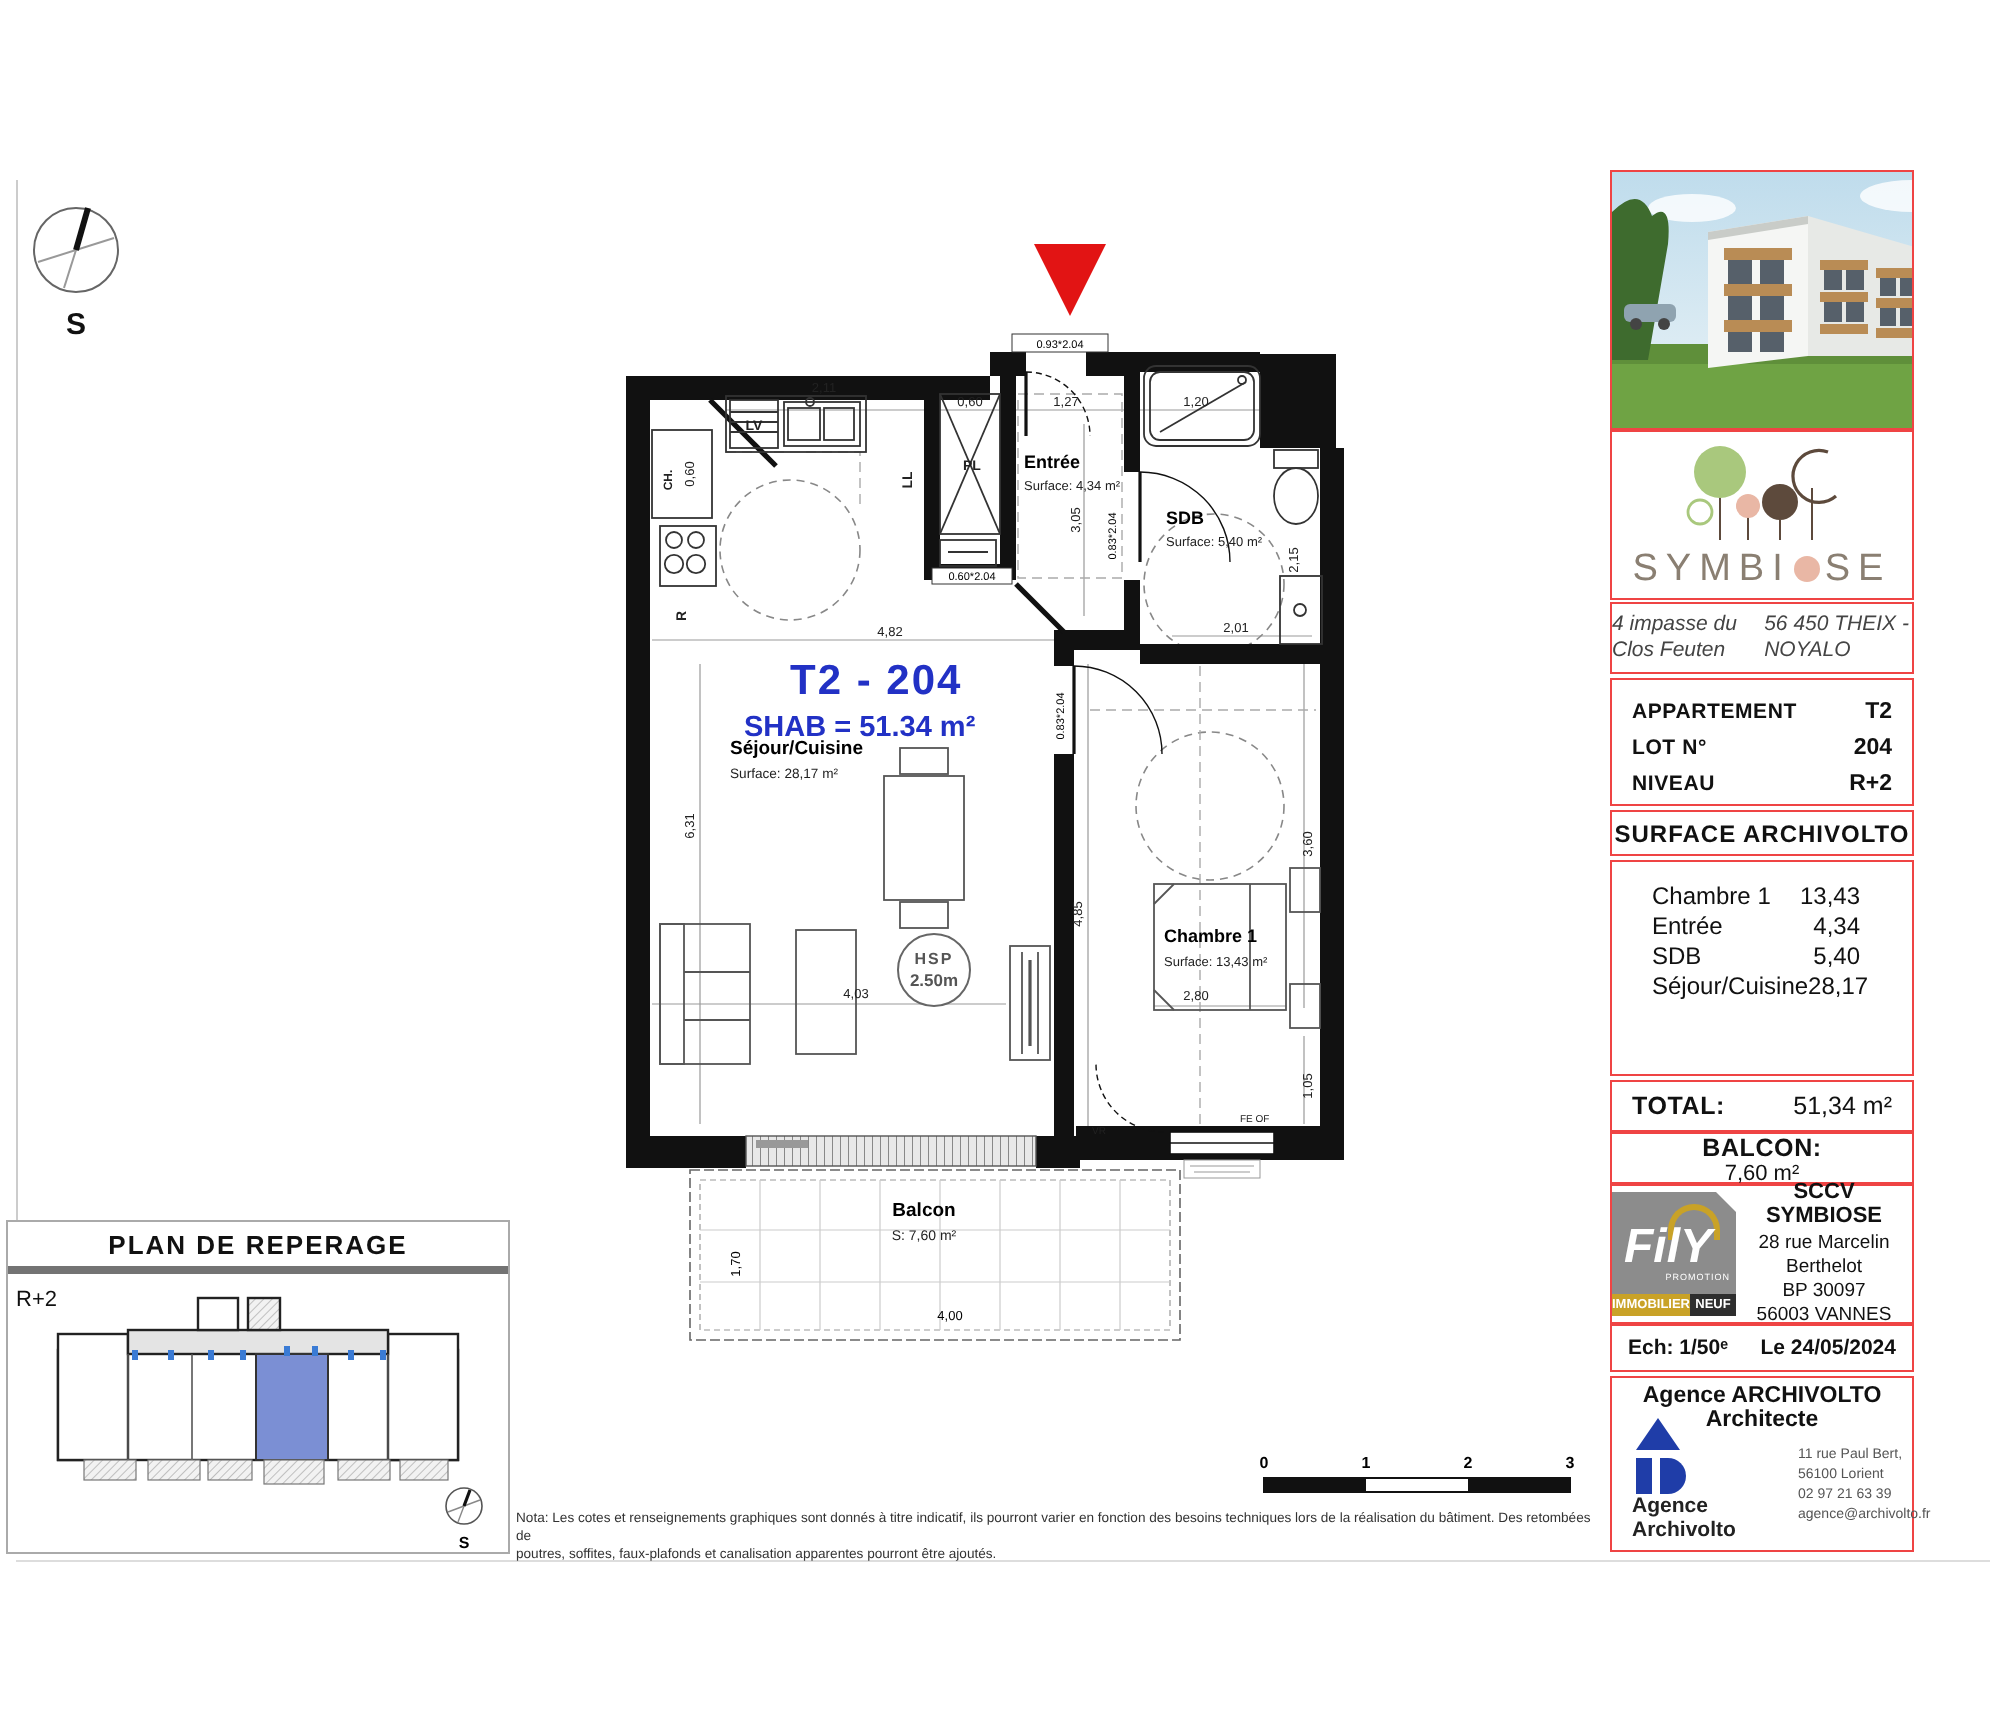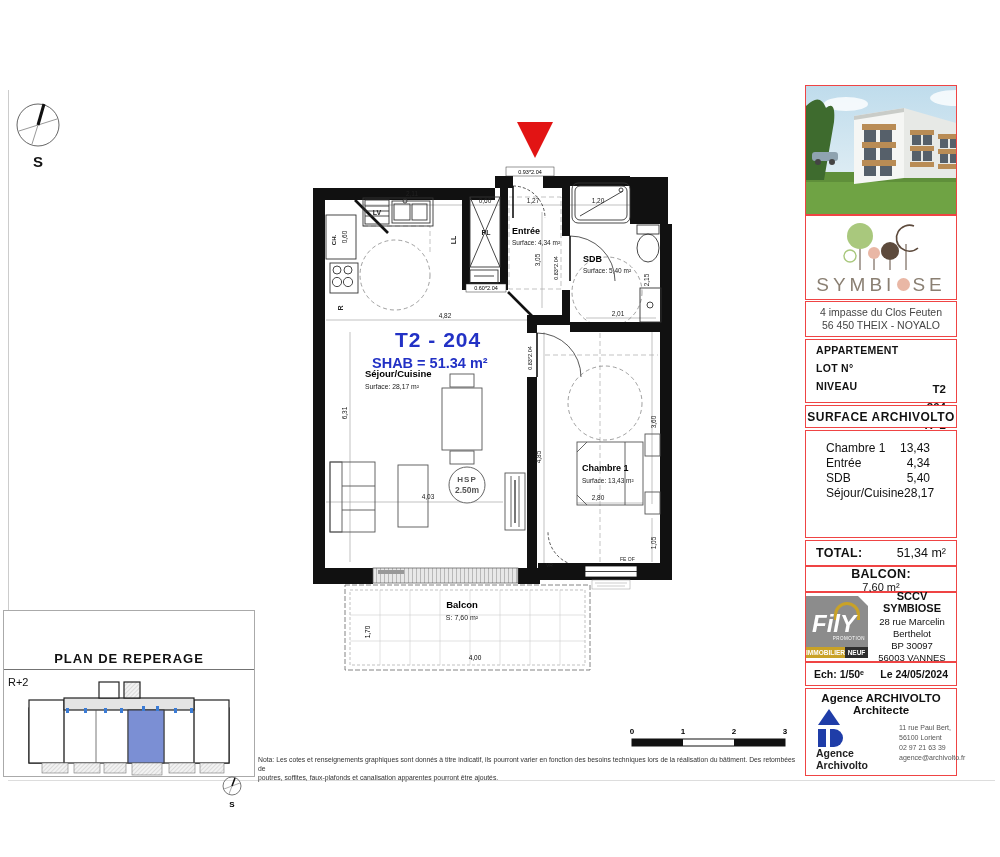--- a/index.html
+++ b/index.html
@@ -3,24 +3,24 @@
 <meta charset="utf-8">
 <style>
   html,body{margin:0;padding:0;}
   body{width:1000px;height:857px;position:relative;background:#fff;
        font-family:"Liberation Sans",sans-serif;overflow:hidden;color:#111;}
   .abs{position:absolute;}
   
   .panel{position:absolute;left:805px;width:152px;background:#fff;border:1px solid #ef4444;box-sizing:border-box;}
   .photo-box{top:85px;height:130px;padding:0;overflow:hidden;}
   .logo-box{top:215px;height:85px;display:flex;flex-direction:column;align-items:center;justify-content:center;}
-  .addr-box{top:301px;height:36px;display:flex;flex-direction:column;align-items:center;justify-content:center;
-            font-size:10.5px;color:#444;line-height:13px;}
+  .addr-box{top:301px;height:36px;display:flex;flex-direction:row;align-items:center;justify-content:center;
+            font-size:10.5px;color:#444;line-height:13px;font-style:italic;}
   .info-box{top:339px;height:64px;padding:4px 10px;box-sizing:border-box;}
-  .info-row{display:flex;justify-content:space-between;align-items:flex-start;height:18px;font-weight:bold;}
+  .info-row{display:flex;justify-content:space-between;align-items:flex-end;height:18px;font-weight:bold;}
   .info-row .lbl{font-size:10.5px;letter-spacing:.3px;}
   .info-row .val{font-size:11.5px;margin-top:39px;}
   .surfhead-box{top:405px;height:23px;display:flex;align-items:center;justify-content:center;
                 font-weight:bold;font-size:12px;letter-spacing:.5px;}
   .list-box{top:430px;height:108px;padding:10px 26px 0 20px;box-sizing:border-box;}
   .list-row{display:flex;justify-content:space-between;font-size:12px;line-height:15px;}
   .total-box{top:540px;height:26px;display:flex;align-items:center;justify-content:space-between;padding:0 10px;box-sizing:border-box;}
   .total-box .lbl{font-weight:bold;font-size:12.5px;letter-spacing:.3px;}
   .total-box .val{font-size:12.5px;}
   .balcon-box{top:566px;height:26px;display:flex;align-items:center;justify-content:space-between;padding:0 10px;box-sizing:border-box;flex-direction:column;}
@@ -44,22 +44,22 @@
   .arch-box{top:688px;height:88px;}
   .arch-head{font-weight:bold;font-size:11.5px;text-align:center;margin-top:3px;}
   .arch-logo{position:absolute;left:12px;top:20px;}
   .arch-name{position:absolute;left:10px;top:58px;font-weight:bold;font-size:10.5px;line-height:12px;color:#222;}
   .arch-contact{position:absolute;left:93px;top:34px;font-size:7px;color:#555;line-height:10px;}
   
   .symword{display:flex;align-items:center;color:#8a7f72;font-size:19px;letter-spacing:4px;margin-top:2px;}
   .symword .dot{width:13px;height:13px;border-radius:50%;background:#e9b7a5;margin:0 2px;flex:none;}
   
   .reper{position:absolute;left:3px;top:610px;width:252px;height:167px;border:1px solid #aaa;background:#fff;box-sizing:border-box;}
-  .reper-title{height:22px;border-bottom:1px solid #737373;display:flex;align-items:center;justify-content:center;
-               font-weight:bold;font-size:13px;letter-spacing:1px;margin-top:36px;}
+  .reper-title{height:22px;border-bottom:4px solid #737373;display:flex;align-items:center;justify-content:center;
+               font-weight:bold;font-size:13px;letter-spacing:1px;}
   .nota{position:absolute;left:258px;top:755px;width:540px;font-size:6.8px;color:#333;line-height:9px;}
   .sheetline{position:absolute;left:8px;top:90px;width:1px;height:687px;background:#ccc;}
   .hline{position:absolute;left:8px;top:780px;width:987px;height:1px;background:#ddd;}
   svg text{font-family:"Liberation Sans",sans-serif;}
 </style>
 </head>
 <body>
 
 <div class="sheetline"></div>
 <div class="hline"></div>

